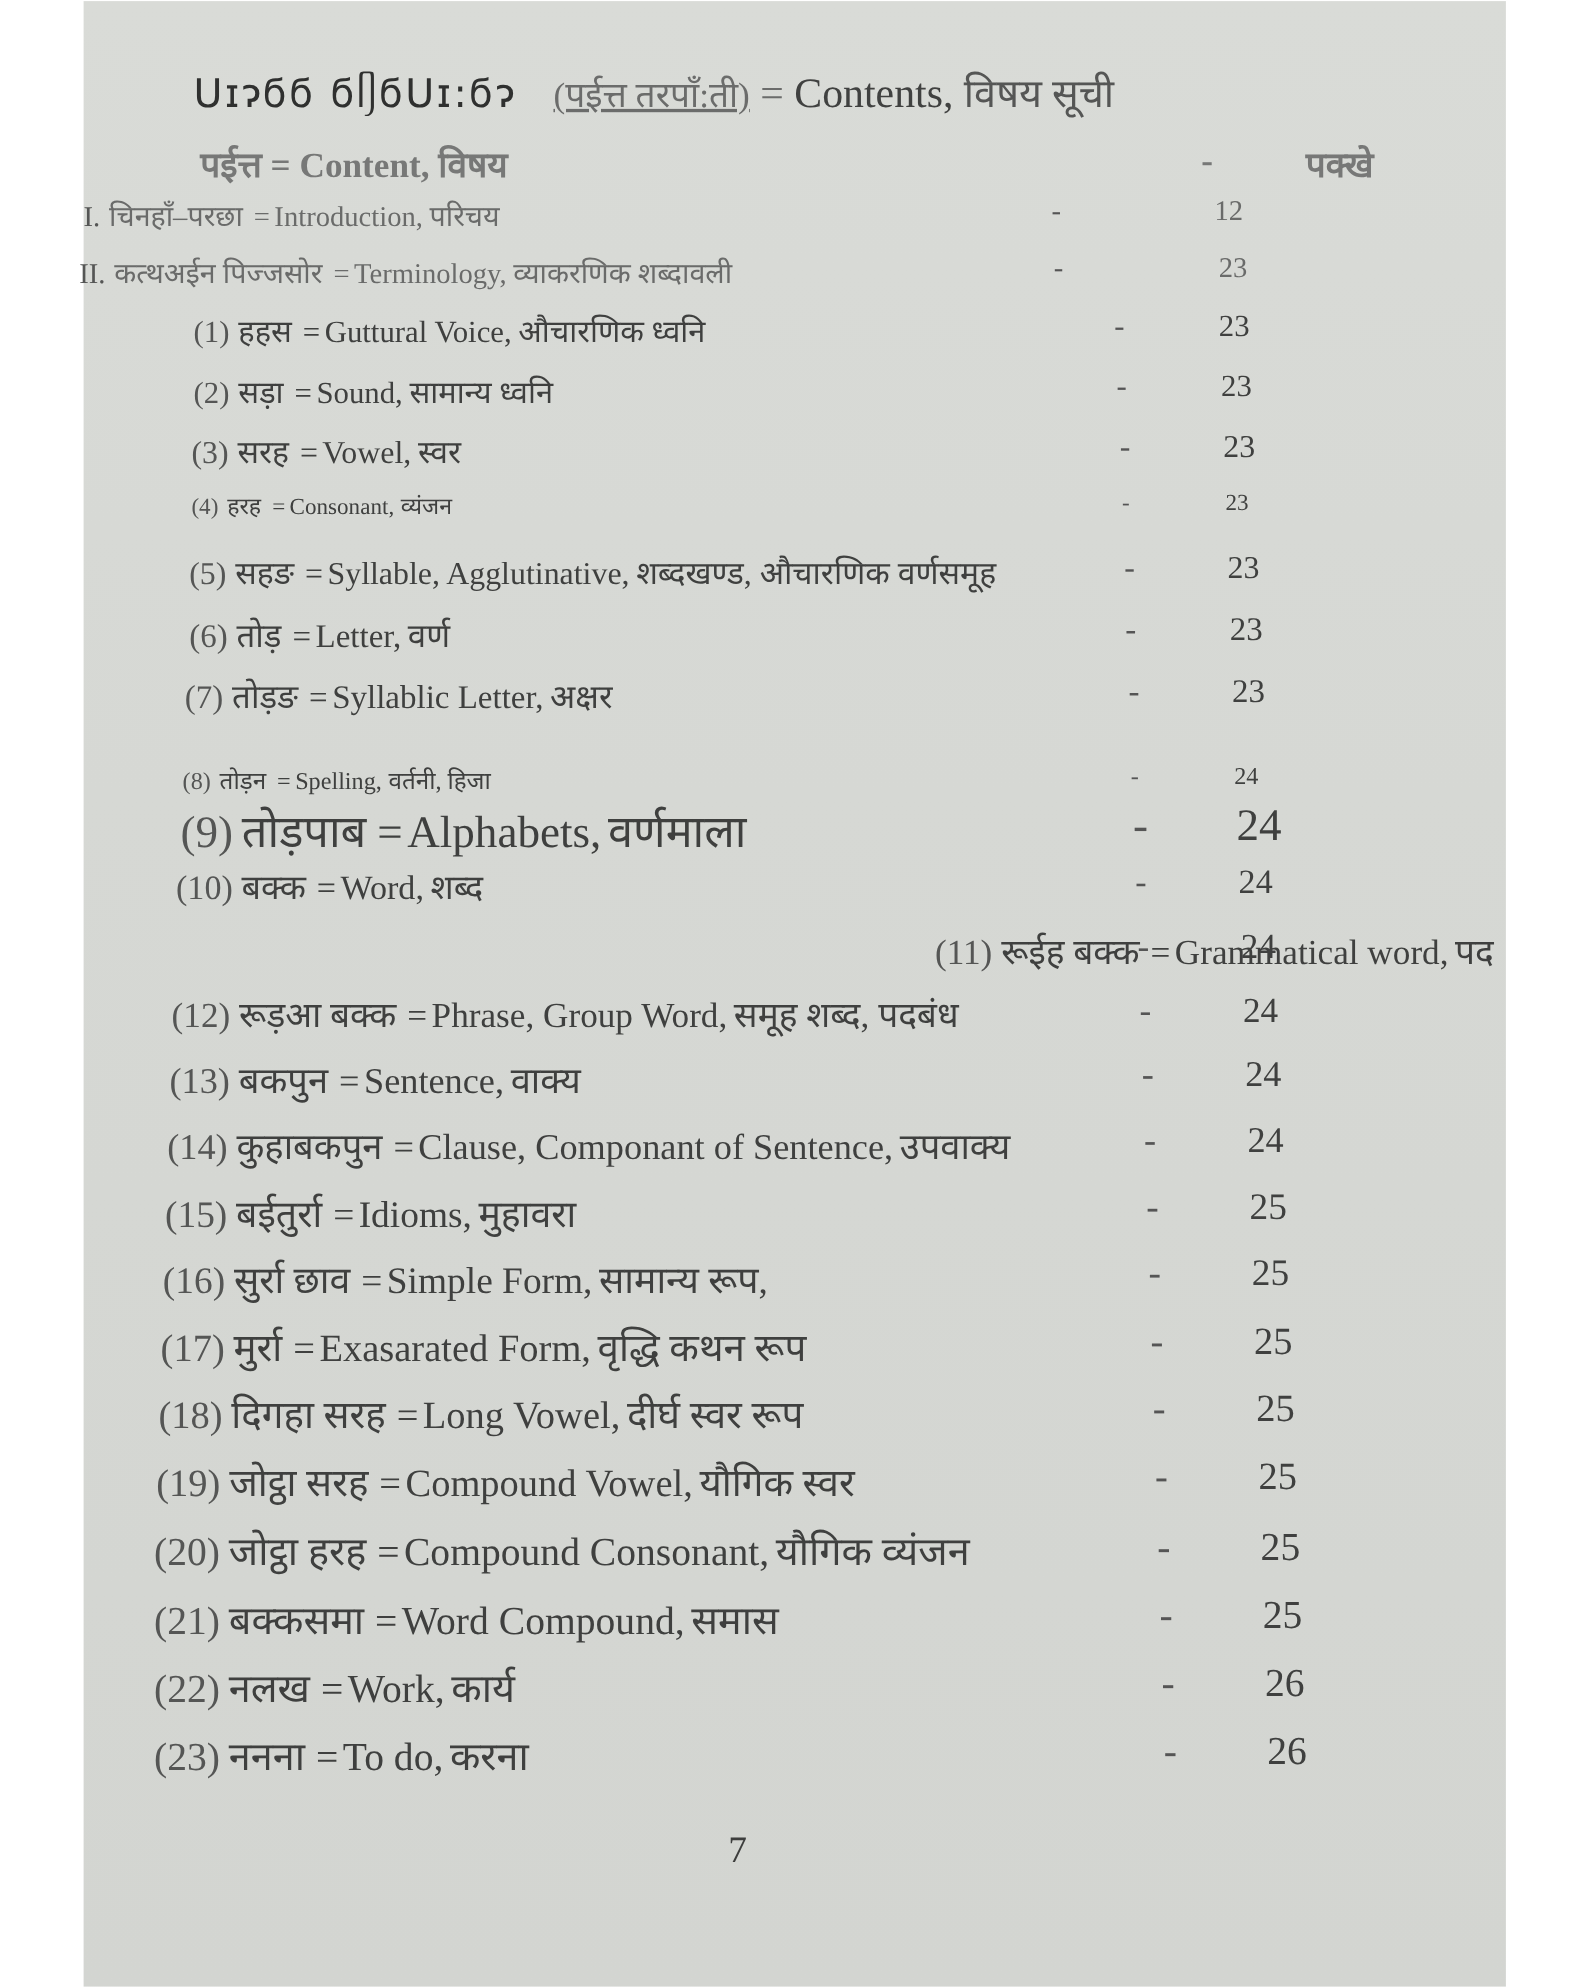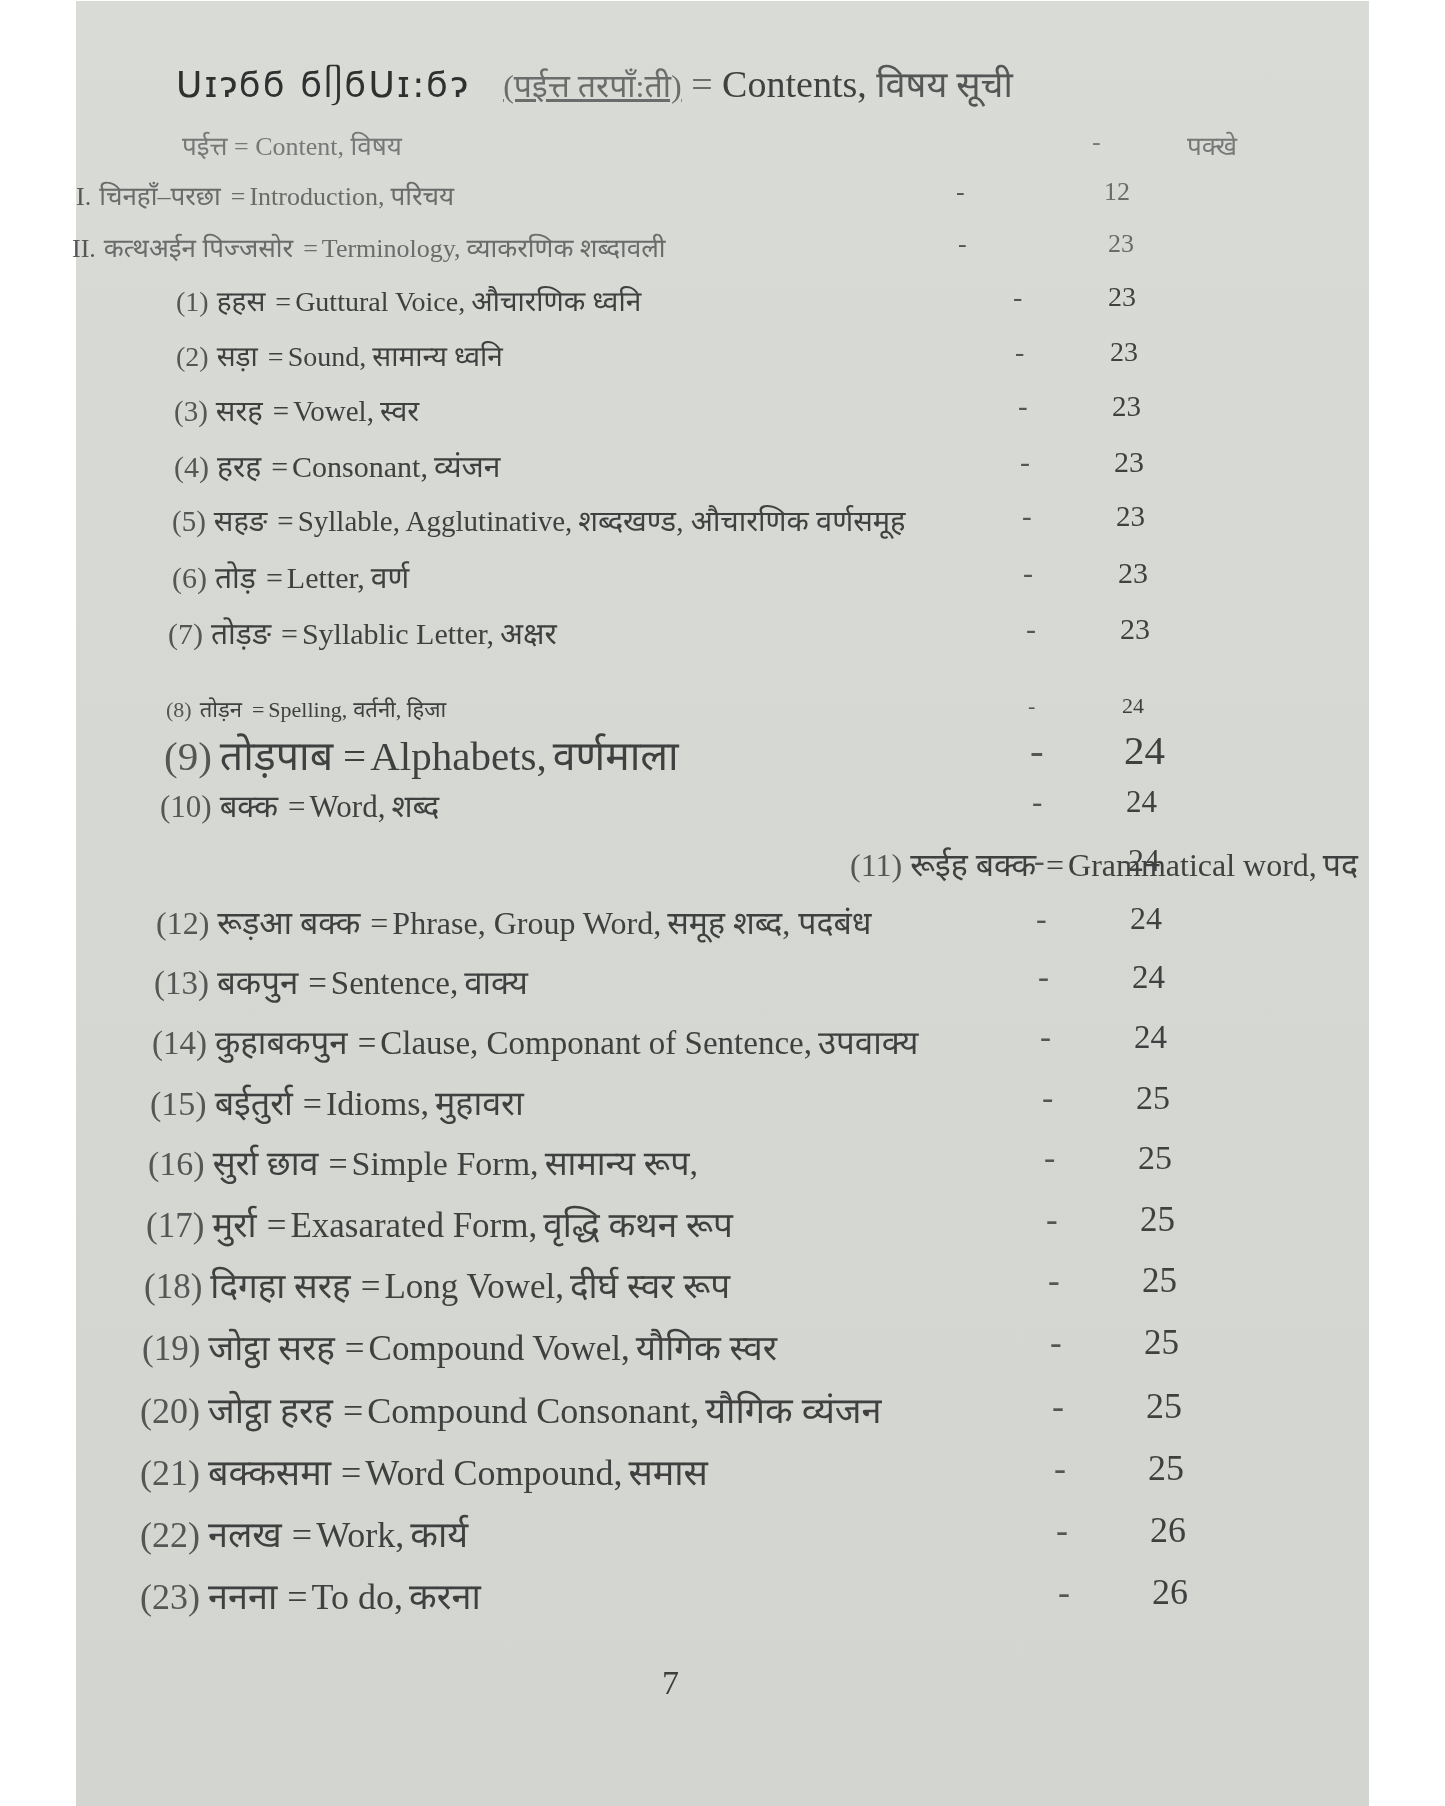--- a/index.html
+++ b/index.html
@@ -41,22 +41,23 @@
   .title .paren { color: #6b6c6b; font-size: 32px; text-decoration: underline; }
   .title .eq { color: #6b6c6b; }
   .title .en { color: #404140; }
   .title .hi { color: #555655; font-size: 36px; }
 
   .head-row {
     position: absolute;
     left: 106px;
     top: 126px;
     width: 1100px;
-    font-size: 26px;
+    font-size: 32px;
     color: #777877;
+    font-weight: bold;
   }
   .head-row .dash { position: absolute; left: 910px; top: 0; }
   .head-row .pg { position: absolute; left: 1005px; top: 0; }
 
   .row {
     position: absolute;
     white-space: nowrap;
     color: #4a4b4a;
   }
   .row .num { margin-right: 8px; color: #555655; }
@@ -91,21 +92,21 @@
     <span class="dash">-</span>
     <span class="pg">पक्खे</span>
   </div>
 
   <div id="rows">
       <div class="row" style="top: 176px; left: 0px; font-size: 26px; color: rgb(106, 107, 106); width: 1200px;"><span class="num">I.</span><span class="native">चिनहाँ–परछा</span><span class="eq">=</span><span class="en" style="margin-right: 6px;">Introduction,</span><span class="hi">परिचय</span><span class="dash" style="left: 880px;">-</span><span class="pg" style="left: 1028px;">12</span></div>
       <div class="row" style="top: 228px; left: -4px; font-size: 26px; color: rgb(106, 107, 106); width: 1200px;"><span class="num">II.</span><span class="native">कत्थअईन पिज्जसोर</span><span class="eq">=</span><span class="en" style="margin-right: 6px;">Terminology,</span><span class="hi">व्याकरणिक शब्दावली</span><span class="dash" style="left: 886px;">-</span><span class="pg" style="left: 1036px;">23</span></div>
       <div class="row" style="top: 280px; left: 100px; font-size: 28px; color: rgb(63, 64, 63); width: 1200px;"><span class="num">(1)</span><span class="native">हहस</span><span class="eq">=</span><span class="en" style="margin-right: 6px;">Guttural Voice,</span><span class="hi">औचारणिक ध्वनि</span><span class="dash" style="left: 837px;">-</span><span class="pg" style="left: 932px;">23</span></div>
       <div class="row" style="top: 335px; left: 100px; font-size: 28px; color: rgb(63, 64, 63); width: 1200px;"><span class="num">(2)</span><span class="native">सड़ा</span><span class="eq">=</span><span class="en" style="margin-right: 6px;">Sound,</span><span class="hi">सामान्य ध्वनि</span><span class="dash" style="left: 839px;">-</span><span class="pg" style="left: 934px;">23</span></div>
       <div class="row" style="top: 389px; left: 98px; font-size: 29px; color: rgb(63, 64, 63); width: 1200px;"><span class="num">(3)</span><span class="native">सरह</span><span class="eq">=</span><span class="en" style="margin-right: 6px;">Vowel,</span><span class="hi">स्वर</span><span class="dash" style="left: 844px;">-</span><span class="pg" style="left: 938px;">23</span></div>
-      <div class="row" style="top: 444px; left: 98px; font-size: 30px; color: rgb(63, 64, 63); width: 1200px;"><span class="num">(4)</span><span class="native">हरह</span><span class="eq">=</span><span class="en" style="margin-right: 6px;">Consonant,</span><span class="hi">व्यंजन</span><span class="dash" style="left: 846px;">-</span><span class="pg" style="left: 940px;">23</span></div>
+      <div class="row" style="top: 444px; left: 98px; font-size: 21px; color: rgb(63, 64, 63); width: 1200px;"><span class="num">(4)</span><span class="native">हरह</span><span class="eq">=</span><span class="en" style="margin-right: 6px;">Consonant,</span><span class="hi">व्यंजन</span><span class="dash" style="left: 846px;">-</span><span class="pg" style="left: 940px;">23</span></div>
       <div class="row" style="top: 499px; left: 96px; font-size: 29px; color: rgb(63, 64, 63); width: 1200px;"><span class="num">(5)</span><span class="native">सहङ</span><span class="eq">=</span><span class="en" style="margin-right: 6px;">Syllable, Agglutinative,</span><span class="hi">शब्दखण्ड, औचारणिक वर्णसमूह</span><span class="dash" style="left: 850px;">-</span><span class="pg" style="left: 944px;">23</span></div>
       <div class="row" style="top: 555px; left: 96px; font-size: 30px; color: rgb(63, 64, 63); width: 1200px;"><span class="num">(6)</span><span class="native">तोड़</span><span class="eq">=</span><span class="en" style="margin-right: 6px;">Letter,</span><span class="hi">वर्ण</span><span class="dash" style="left: 851px;">-</span><span class="pg" style="left: 946px;">23</span></div>
       <div class="row" style="top: 611px; left: 92px; font-size: 30px; color: rgb(63, 64, 63); width: 1200px;"><span class="num">(7)</span><span class="native">तोड़ङ</span><span class="eq">=</span><span class="en" style="margin-right: 6px;">Syllablic Letter,</span><span class="hi">अक्षर</span><span class="dash" style="left: 858px;">-</span><span class="pg" style="left: 952px;">23</span></div>
       <div class="row" style="top: 668px; left: 90px; font-size: 22px; color: rgb(63, 64, 63); width: 1200px; margin-top: 24px;"><span class="num">(8)</span><span class="native">तोड़न</span><span class="eq">=</span><span class="en" style="margin-right: 6px;">Spelling,</span><span class="hi">वर्तनी, हिजा</span><span class="dash" style="left: 862px;">-</span><span class="pg" style="left: 956px;">24</span></div>
       <div class="row" style="top: 725px; left: 88px; font-size: 41px; color: rgb(63, 64, 63); width: 1200px;"><span class="num">(9)</span><span class="native">तोड़पाब</span><span class="eq">=</span><span class="en" style="margin-right: 6px;">Alphabets,</span><span class="hi">वर्णमाला</span><span class="dash" style="left: 866px;">-</span><span class="pg" style="left: 960px;">24</span></div>
       <div class="row" style="top: 783px; left: 84px; font-size: 31px; color: rgb(63, 64, 63); width: 1200px;"><span class="num">(10)</span><span class="native">बक्क</span><span class="eq">=</span><span class="en" style="margin-right: 6px;">Word,</span><span class="hi">शब्द</span><span class="dash" style="left: 872px;">-</span><span class="pg" style="left: 966px;">24</span></div>
       <div class="row" style="top: 841px; left: 82px; font-size: 32px; color: rgb(63, 64, 63); width: 1200px; text-align: right;"><span class="num">(11)</span><span class="native">रूईह बक्क</span><span class="eq">=</span><span class="en" style="margin-right: 6px;">Grammatical word,</span><span class="hi">पद</span><span class="dash" style="left: 876px;">-</span><span class="pg" style="left: 970px;">24</span></div>
       <div class="row" style="top: 899px; left: 80px; font-size: 32px; color: rgb(63, 64, 63); width: 1200px;"><span class="num">(12)</span><span class="native">रूड़आ बक्क</span><span class="eq">=</span><span class="en" style="margin-right: 6px;">Phrase, Group Word,</span><span class="hi">समूह शब्द, पदबंध</span><span class="dash" style="left: 880px;">-</span><span class="pg" style="left: 974px;">24</span></div>
       <div class="row" style="top: 958px; left: 78px; font-size: 33px; color: rgb(63, 64, 63); width: 1200px;"><span class="num">(13)</span><span class="native">बकपुन</span><span class="eq">=</span><span class="en" style="margin-right: 6px;">Sentence,</span><span class="hi">वाक्य</span><span class="dash" style="left: 884px;">-</span><span class="pg" style="left: 978px;">24</span></div>
       <div class="row" style="top: 1018px; left: 76px; font-size: 33px; color: rgb(63, 64, 63); width: 1200px;"><span class="num">(14)</span><span class="native">कुहाबकपुन</span><span class="eq">=</span><span class="en" style="margin-right: 6px;">Clause, Componant of Sentence,</span><span class="hi">उपवाक्य</span><span class="dash" style="left: 888px;">-</span><span class="pg" style="left: 982px;">24</span></div>

